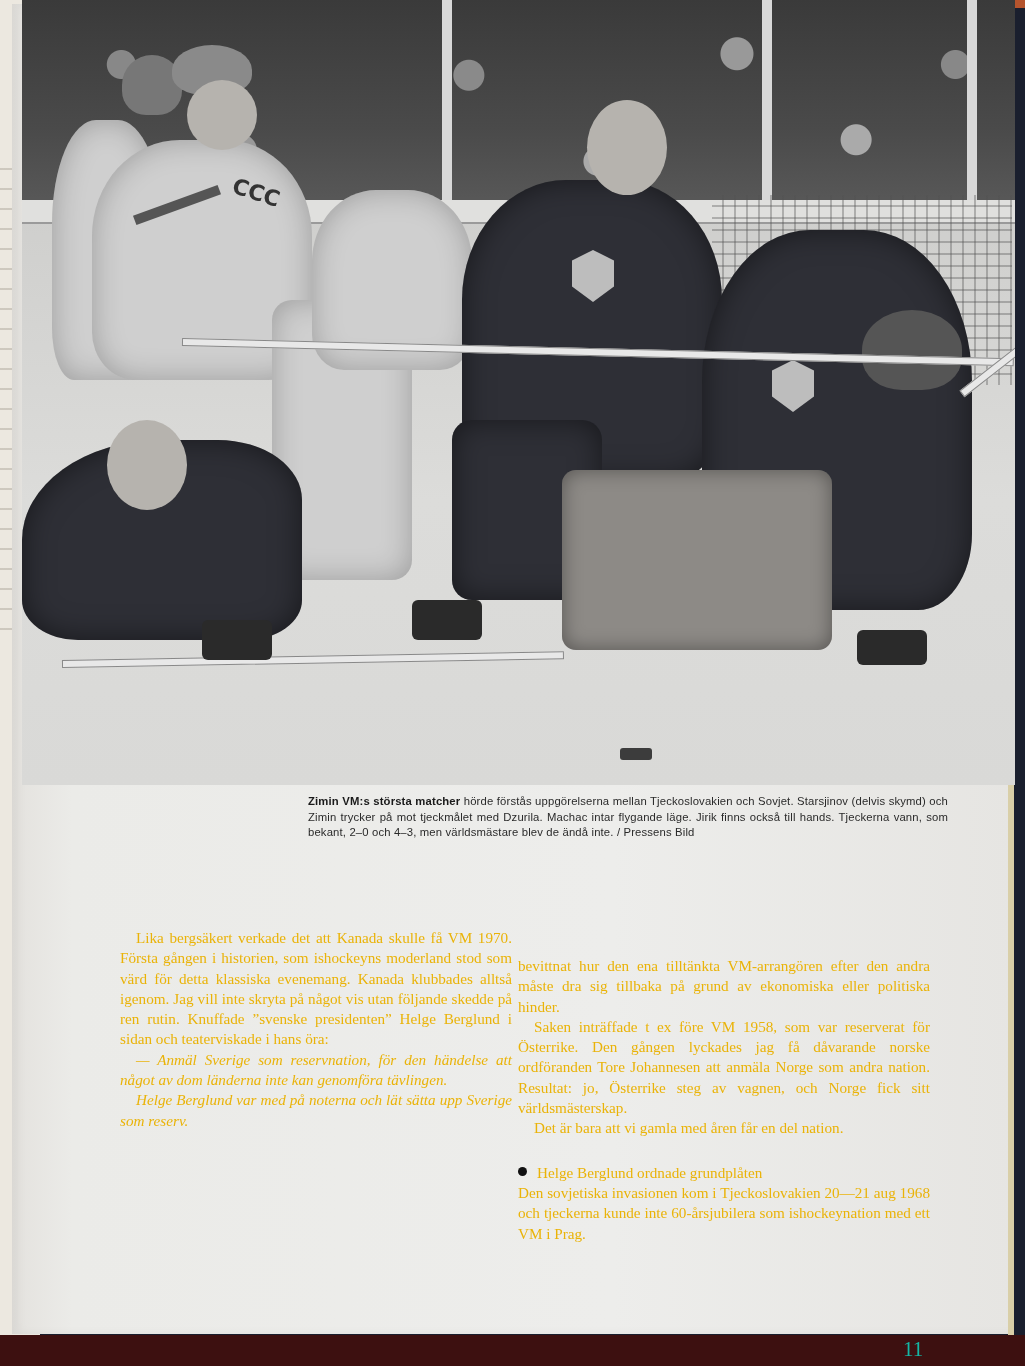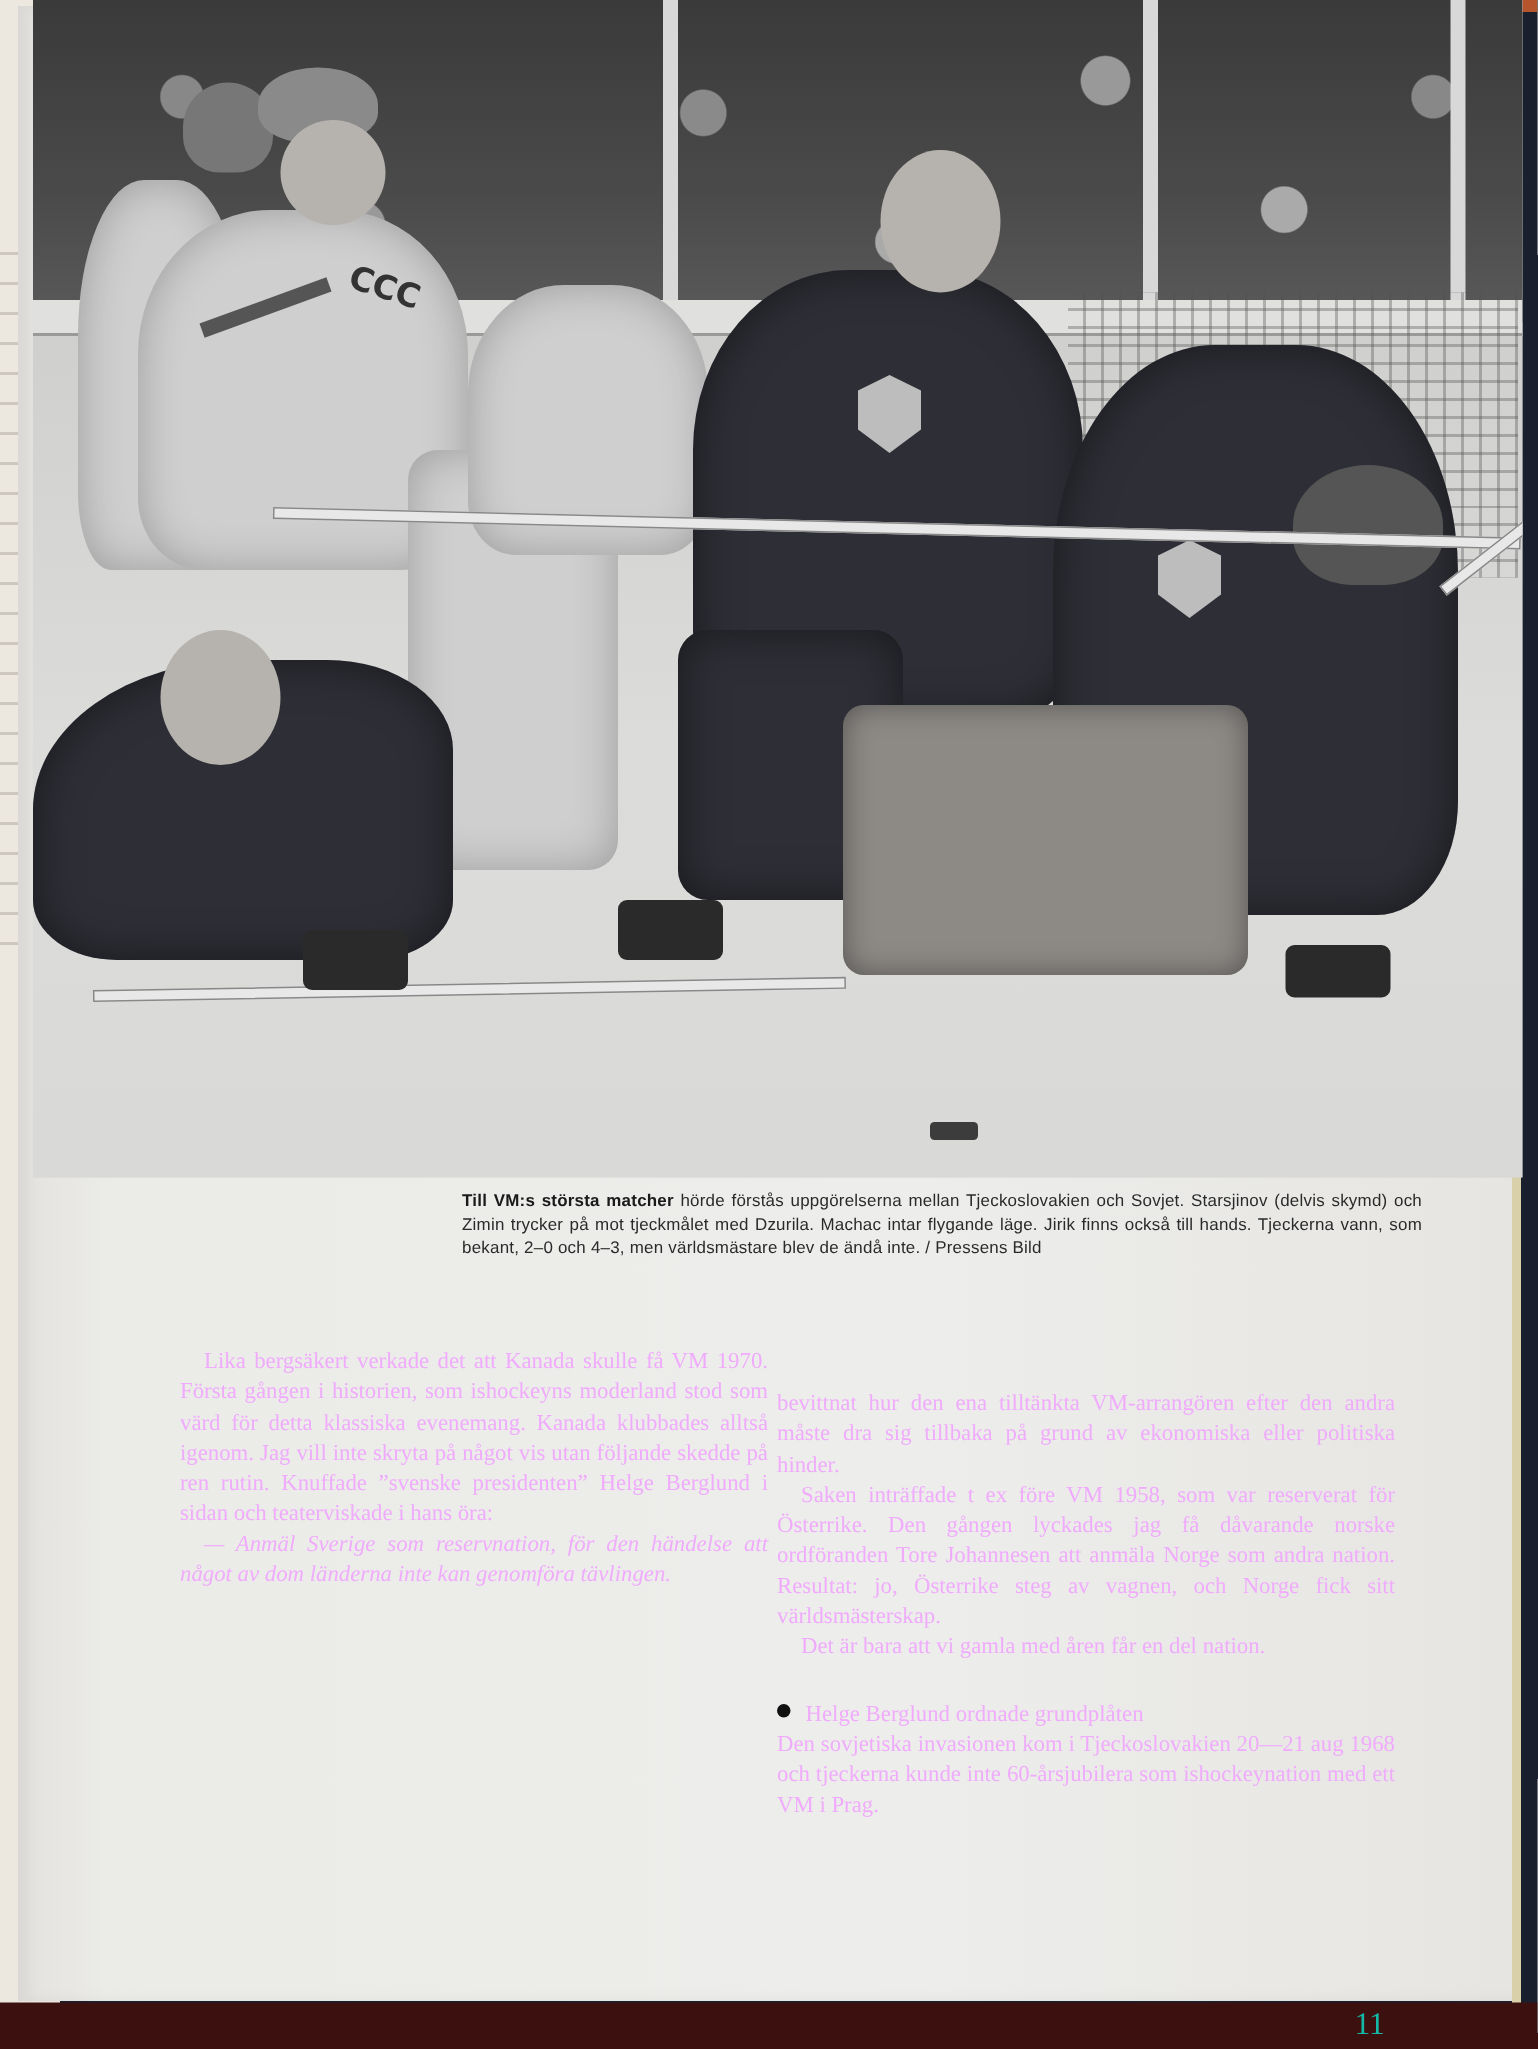--- a/index.html
+++ b/index.html
@@ -59,22 +59,22 @@
   
   .caption {
     position: absolute; left: 308px; top: 794px; width: 640px;
     font-family: "Liberation Sans", sans-serif; font-size: 11.3px; line-height: 15.5px;
     color: #2a2a2a; text-align: justify; letter-spacing: 0.15px;
   }
   .caption b { font-weight: bold; color: #1a1a1a; }
 
   
   .col {
-    position: absolute; top: 898px; width: 392px;
-    font-size: 15.2px; line-height: 20.3px; color: #f0abfc; text-align: justify;
+    position: absolute; top: 928px; width: 392px;
+    font-size: 15.2px; line-height: 20.3px; color: #eab308; text-align: justify;
     hyphens: manual;
   }
   .col p { margin: 0; }
   .col .indent { text-indent: 16px; }
   .col-left { left: 120px; }
   .col-right { left: 518px; width: 412px; margin-top: 28px; }
   .col i { }
   .subhead { font-weight: normal; margin-top: 24px !important; font-size: 15.2px; }
   .bullet { display: inline-block; width: 9px; height: 9px; border-radius: 50%; background: #111; margin-right: 10px; vertical-align: 2px; }
   .page-num { position: absolute; left: 903px; top: 1337px; font-size: 21px; color: #14b8a6; }
@@ -125,25 +125,26 @@
 
   <div class="stick" style="left:160px;top:338px;width:830px;transform:rotate(1.4deg)"></div>
   <div class="stick" style="left:940px;top:390px;width:80px;transform:rotate(-38deg)"></div>
   <div class="stick" style="left:40px;top:660px;width:500px;transform:rotate(-1deg)"></div>
   <div class="skate" style="left:390px;top:600px;width:70px;height:40px"></div>
   <div class="skate" style="left:835px;top:630px;width:70px;height:35px"></div>
   <div class="skate" style="left:180px;top:620px;width:70px;height:40px"></div>
   <div class="puck"></div>
 </div>
 
-<div class="caption"><b>Till VM:s största matcher</b><span> hörde förstås uppgörelserna mellan Tjeckoslovakien och Sovjet. Starsjinov (delvis skymd) och Zimin trycker på mot tjeckmålet med Dzurila. Machac intar flygande läge. Jirik finns också till hands. Tjeckerna vann, som bekant, 2–0 och 4–3, men världsmästare blev de ändå inte. / Pressens Bild</span></div>
+<div class="caption"><b>Zimin VM:s största matcher</b><span> hörde förstås uppgörelserna mellan Tjeckoslovakien och Sovjet. Starsjinov (delvis skymd) och Zimin trycker på mot tjeckmålet med Dzurila. Machac intar flygande läge. Jirik finns också till hands. Tjeckerna vann, som bekant, 2–0 och 4–3, men världsmästare blev de ändå inte. / Pressens Bild</span></div>
 
 <div class="col col-left">
   <p class="indent">Lika bergsäkert verkade det att Kanada skulle få VM 1970. Första gången i historien, som ishockeyns moderland stod som värd för detta klassiska evenemang. Kanada klubbades alltså igenom. Jag vill inte skryta på något vis utan följande skedde på ren rutin. Knuffade ”svenske presidenten” Helge Berglund i sidan och teaterviskade i hans öra:</p>
   <p class="indent"><i>— Anmäl Sverige som reservnation, för den händelse att något av dom länderna inte kan genomföra tävlingen.</i></p>
+  <p class="indent"><i>Helge Berglund var med på noterna och lät sätta upp Sverige som reserv.</i></p>
 </div>
 
 <div class="col col-right">
   <p>bevittnat hur den ena tilltänkta VM-arrangören efter den andra måste dra sig tillbaka på grund av ekonomiska eller politiska hinder.</p>
   <p class="indent">Saken inträffade t ex före VM 1958, som var reserverat för Österrike. Den gången lyckades jag få dåvarande norske ordföranden Tore Johannesen att anmäla Norge som andra nation. Resultat: jo, Österrike steg av vagnen, och Norge fick sitt världsmästerskap.</p>
   <p class="indent">Det är bara att vi gamla med åren får en del nation.</p>
   <p class="subhead"><span class="bullet"></span><span>Helge Berglund ordnade grundplåten</span></p>
   <p>Den sovjetiska invasionen kom i Tjeckoslovakien 20—21 aug 1968 och tjeckerna kunde inte 60-årsjubilera som ishockeynation med ett VM i Prag.</p>
 </div>
 

